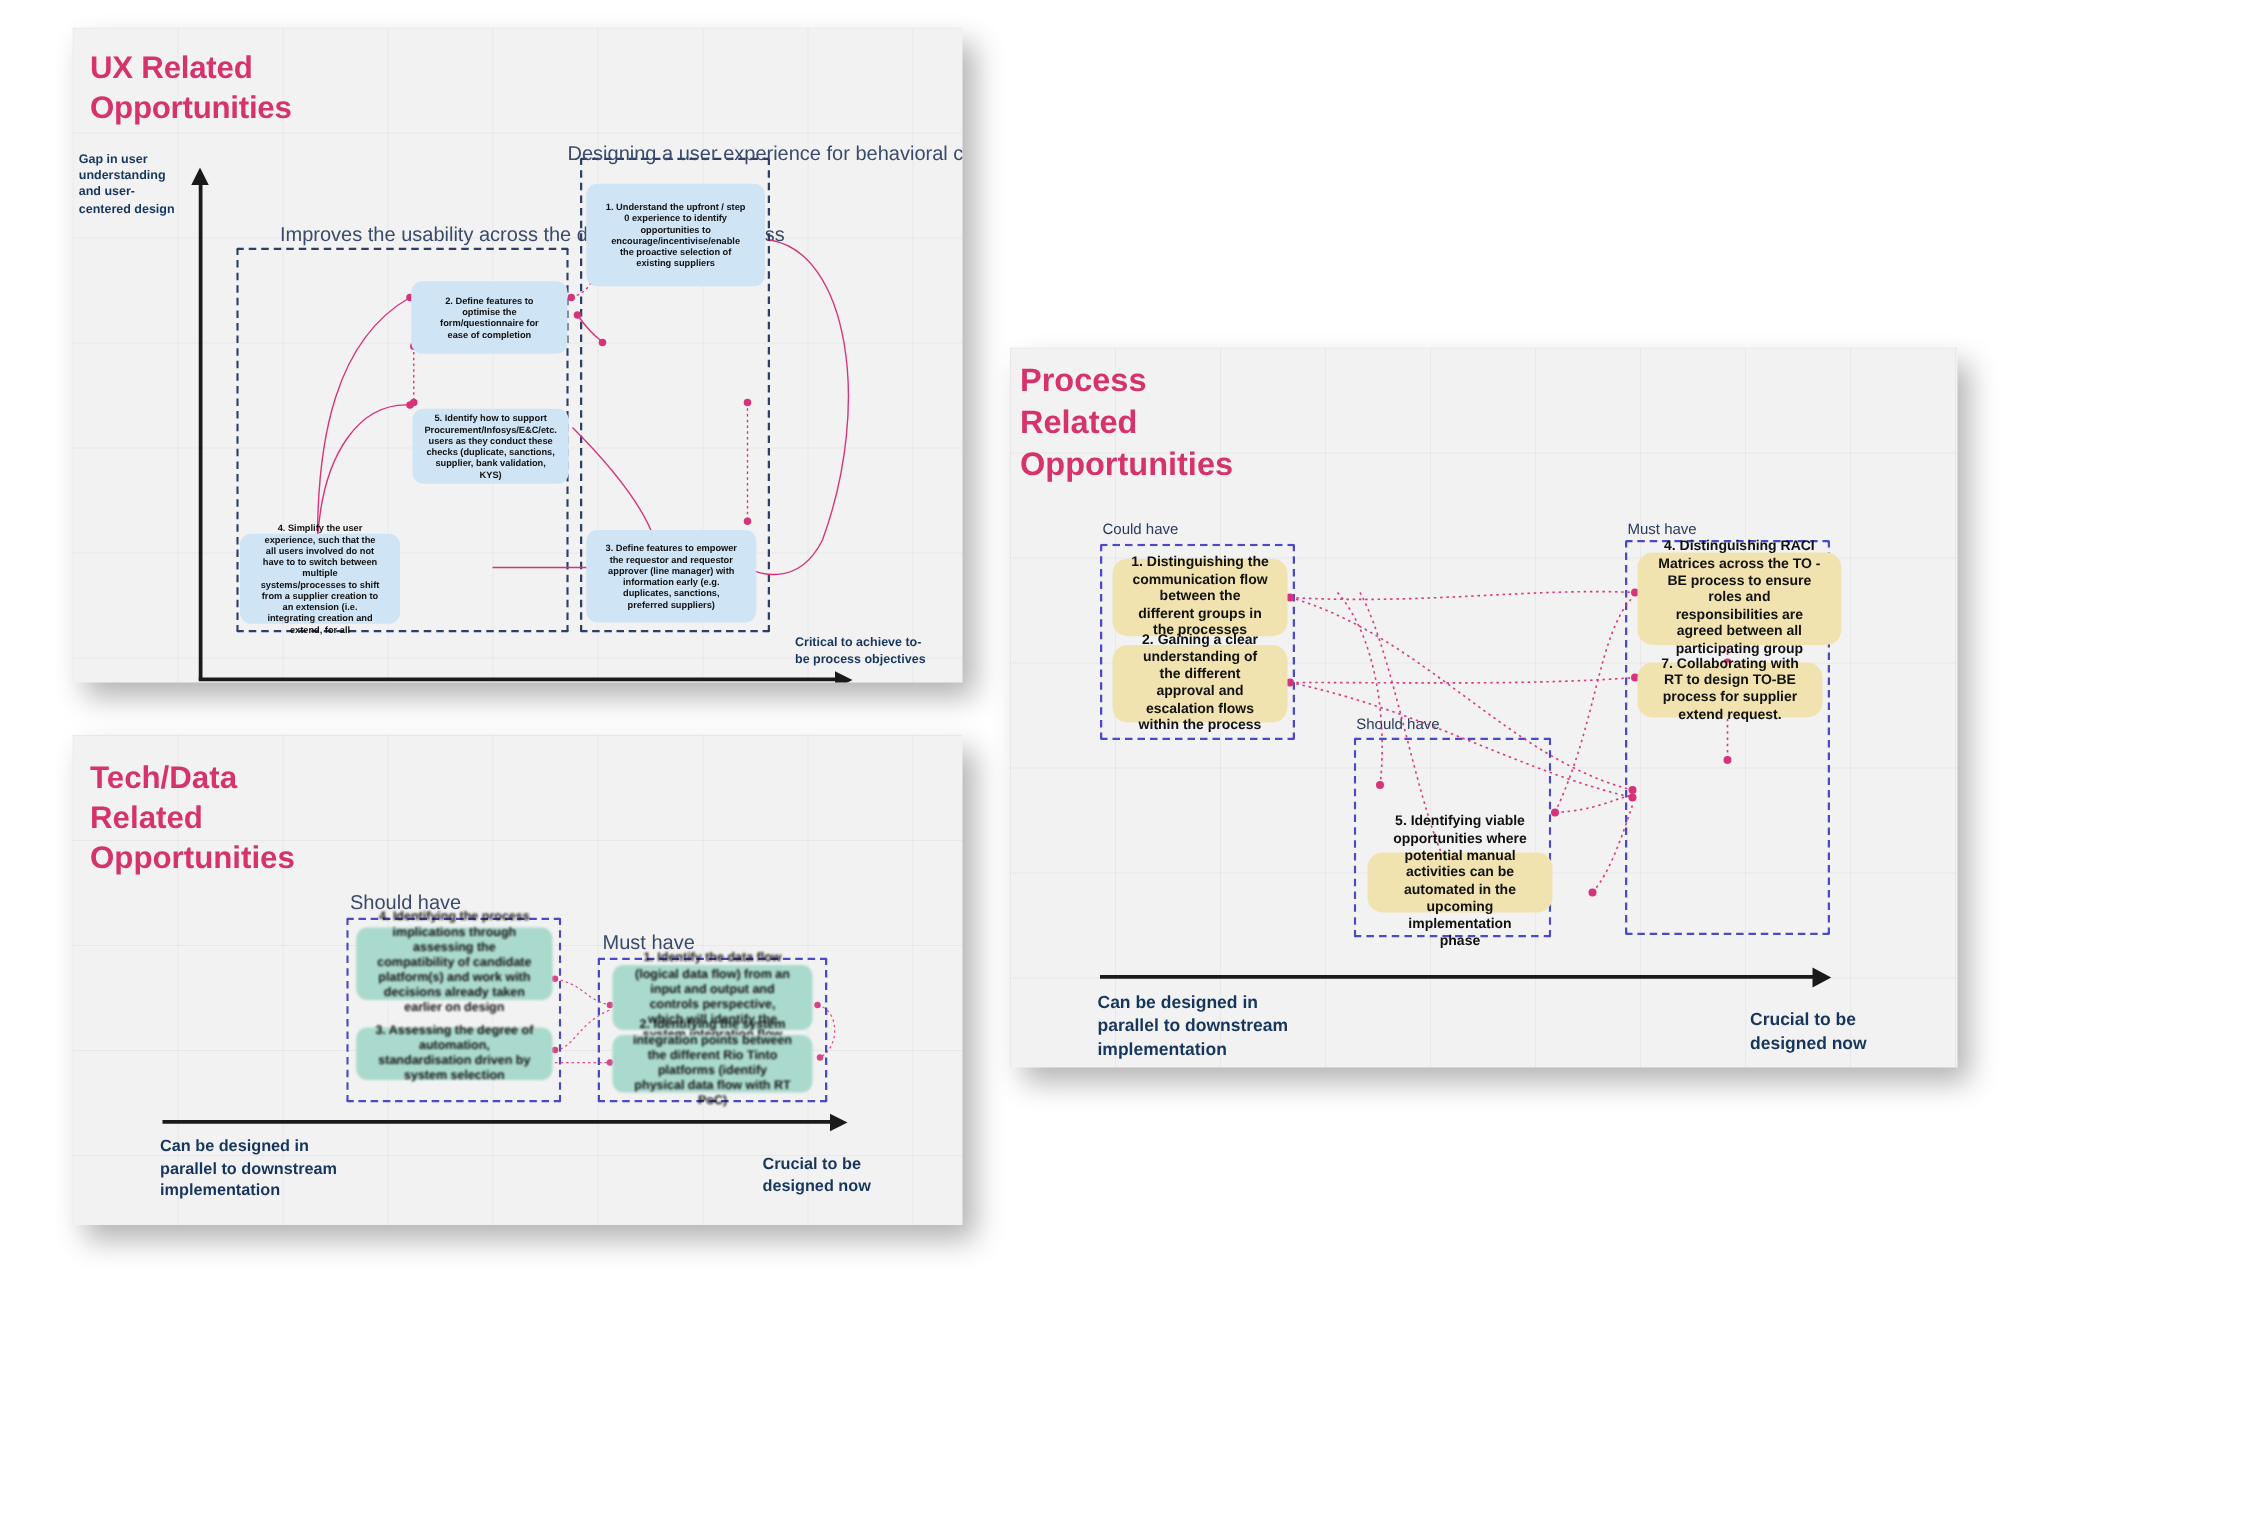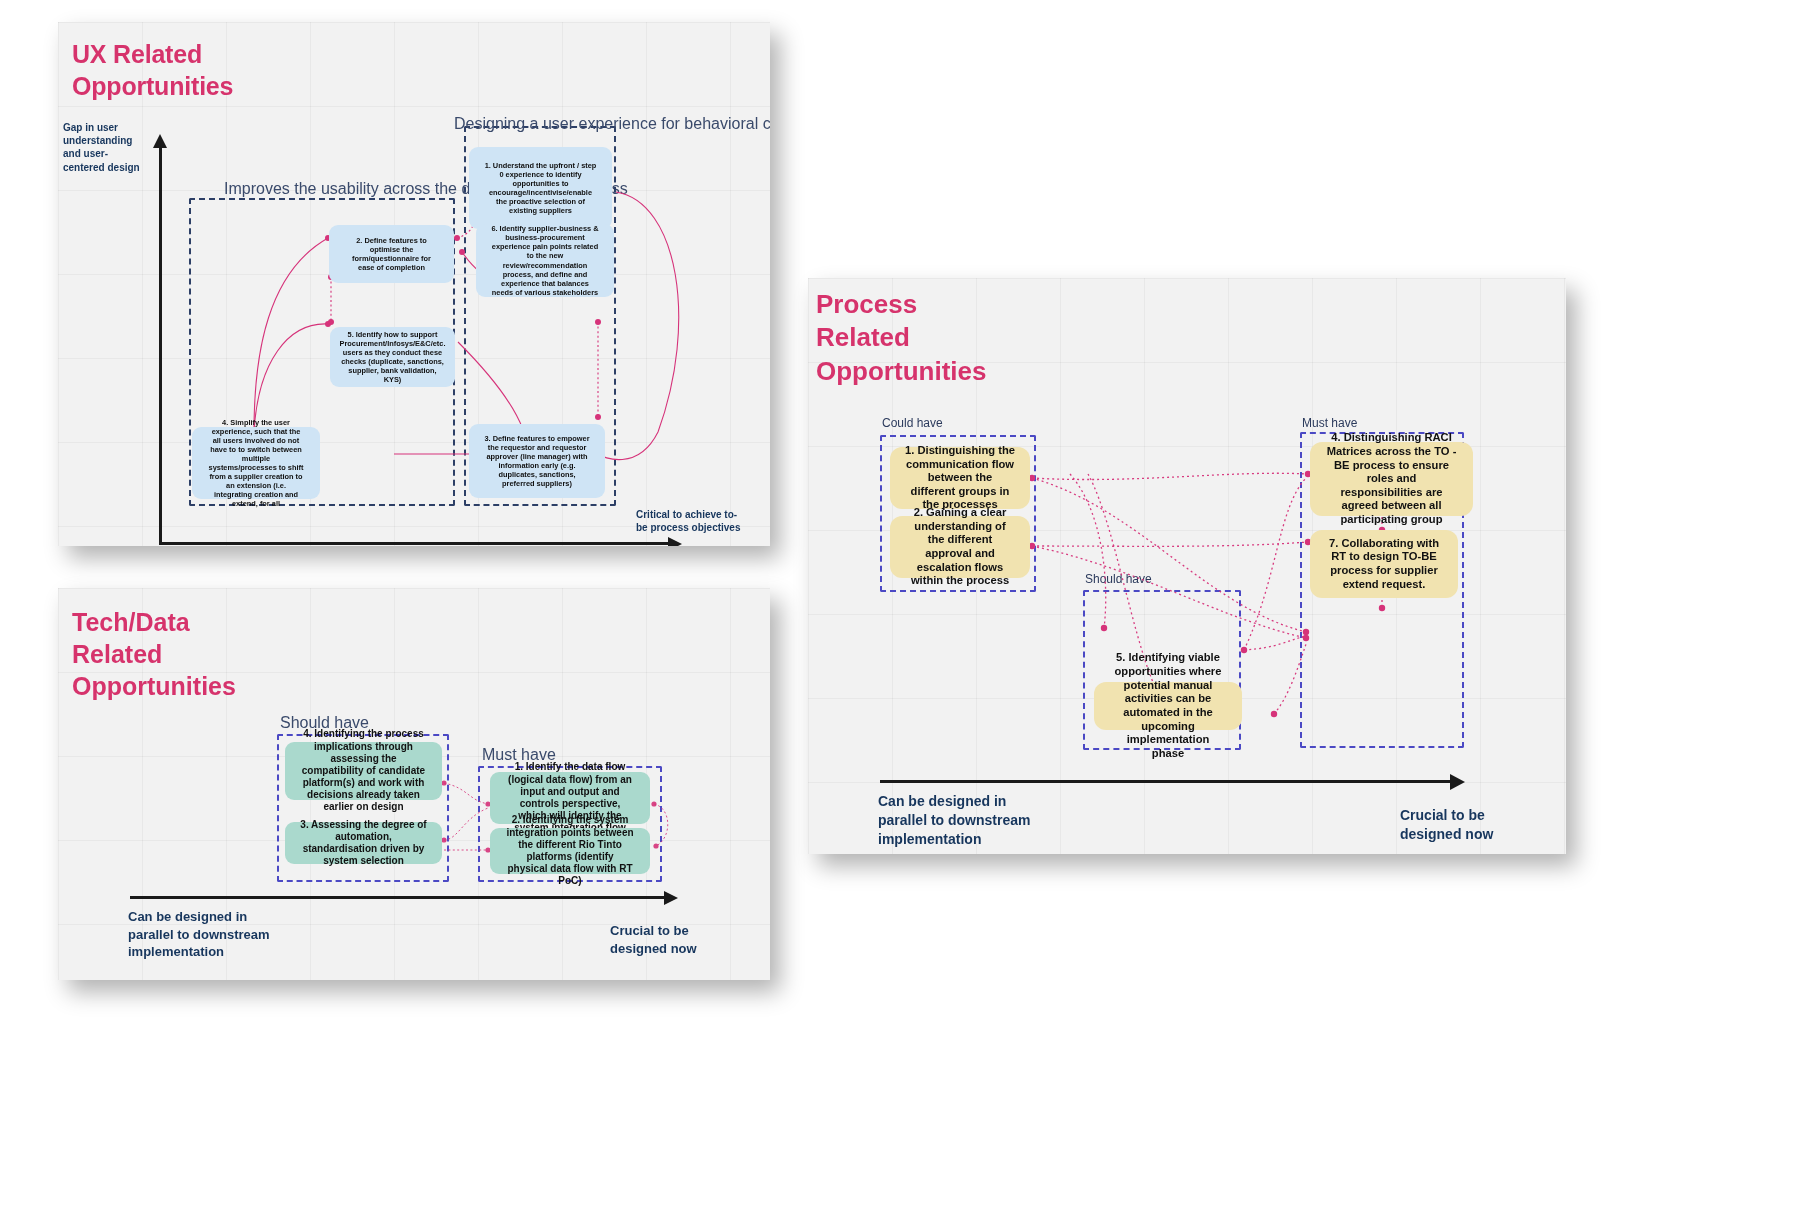--- a/index.html
+++ b/index.html
@@ -156,23 +156,20 @@
         <circle cx="540" cy="432" r="3"></circle>
       </g>
     </svg>
 
     <div class="card blue" style="left:411px; top:125px; width:143px; height:82px;">
       <span>1. Understand the upfront / step 0 experience to identify opportunities to encourage/incentivise/enable the proactive selection of existing suppliers</span>
     </div>
     <div class="card blue" style="left:271px; top:203px; width:125px; height:58px;">
       <span>2. Define features to optimise the form/questionnaire for ease of completion</span>
     </div>
-    <div class="card blue" style="left:418px; top:202px; width:138px; height:73px;">
-      <span>6. Identify supplier-business &amp; business-procurement experience pain points related to the new review/recommendation process, and define and experience that balances needs of various stakeholders</span>
-    </div>
     <div class="card blue" style="left:272px; top:305px; width:125px; height:60px;">
       <span>5. Identify how to support Procurement/Infosys/E&amp;C/etc. users as they conduct these checks (duplicate, sanctions, supplier, bank validation, KYS)</span>
     </div>
     <div class="card blue" style="left:134px; top:405px; width:128px; height:72px;">
       <span>4. Simplify the user experience, such that the all users involved do not have to to switch between multiple systems/processes to shift from a supplier creation to an extension (i.e. integrating creation and extend, for all</span>
     </div>
     <div class="card blue" style="left:411px; top:402px; width:136px; height:74px;">
       <span>3. Define features to empower the requestor and requestor approver (line manager) with information early (e.g. duplicates, sanctions, preferred suppliers)</span>
     </div>
   </div>
@@ -282,21 +279,21 @@
     </div>
     <div class="card yellow" style="left:82px; top:238px; width:140px; height:62px;">
       <span>2. Gaining a clear understanding of the different approval and escalation flows within the process</span>
     </div>
     <div class="card yellow" style="left:286px; top:404px; width:148px; height:48px;align-items:center;">
       <span>5. Identifying viable opportunities where potential manual activities can be automated in the upcoming implementation phase</span>
     </div>
     <div class="card yellow" style="left:502px; top:164px; width:163px; height:74px;">
       <span>4. Distinguishing RACI Matrices across the TO -BE process to ensure roles and responsibilities are agreed between all participating group</span>
     </div>
-    <div class="card yellow" style="left:502px; top:252px; width:148px; height:68px;">
+    <div class="card yellow" style="left:502px; top:252px; width:148px; height:44px;">
       <span>7.  Collaborating with RT to design TO-BE process for supplier extend request.</span>
     </div>
 
     <div class="axis-line" style="left:72px; top:502px; width:574px; height:2.8px;"></div>
     <div class="axis-arrow" style="left:642px; top:496px; border-top:8px solid transparent; border-bottom:8px solid transparent; border-left:15px solid #1a1a1a;"></div>
 
     <div class="foot-label" style="left:70px; top:514px; width:240px;">Can be designed in
 parallel to downstream
 implementation</div>
     <div class="foot-label" style="left:592px; top:528px; width:160px;">Crucial to be

